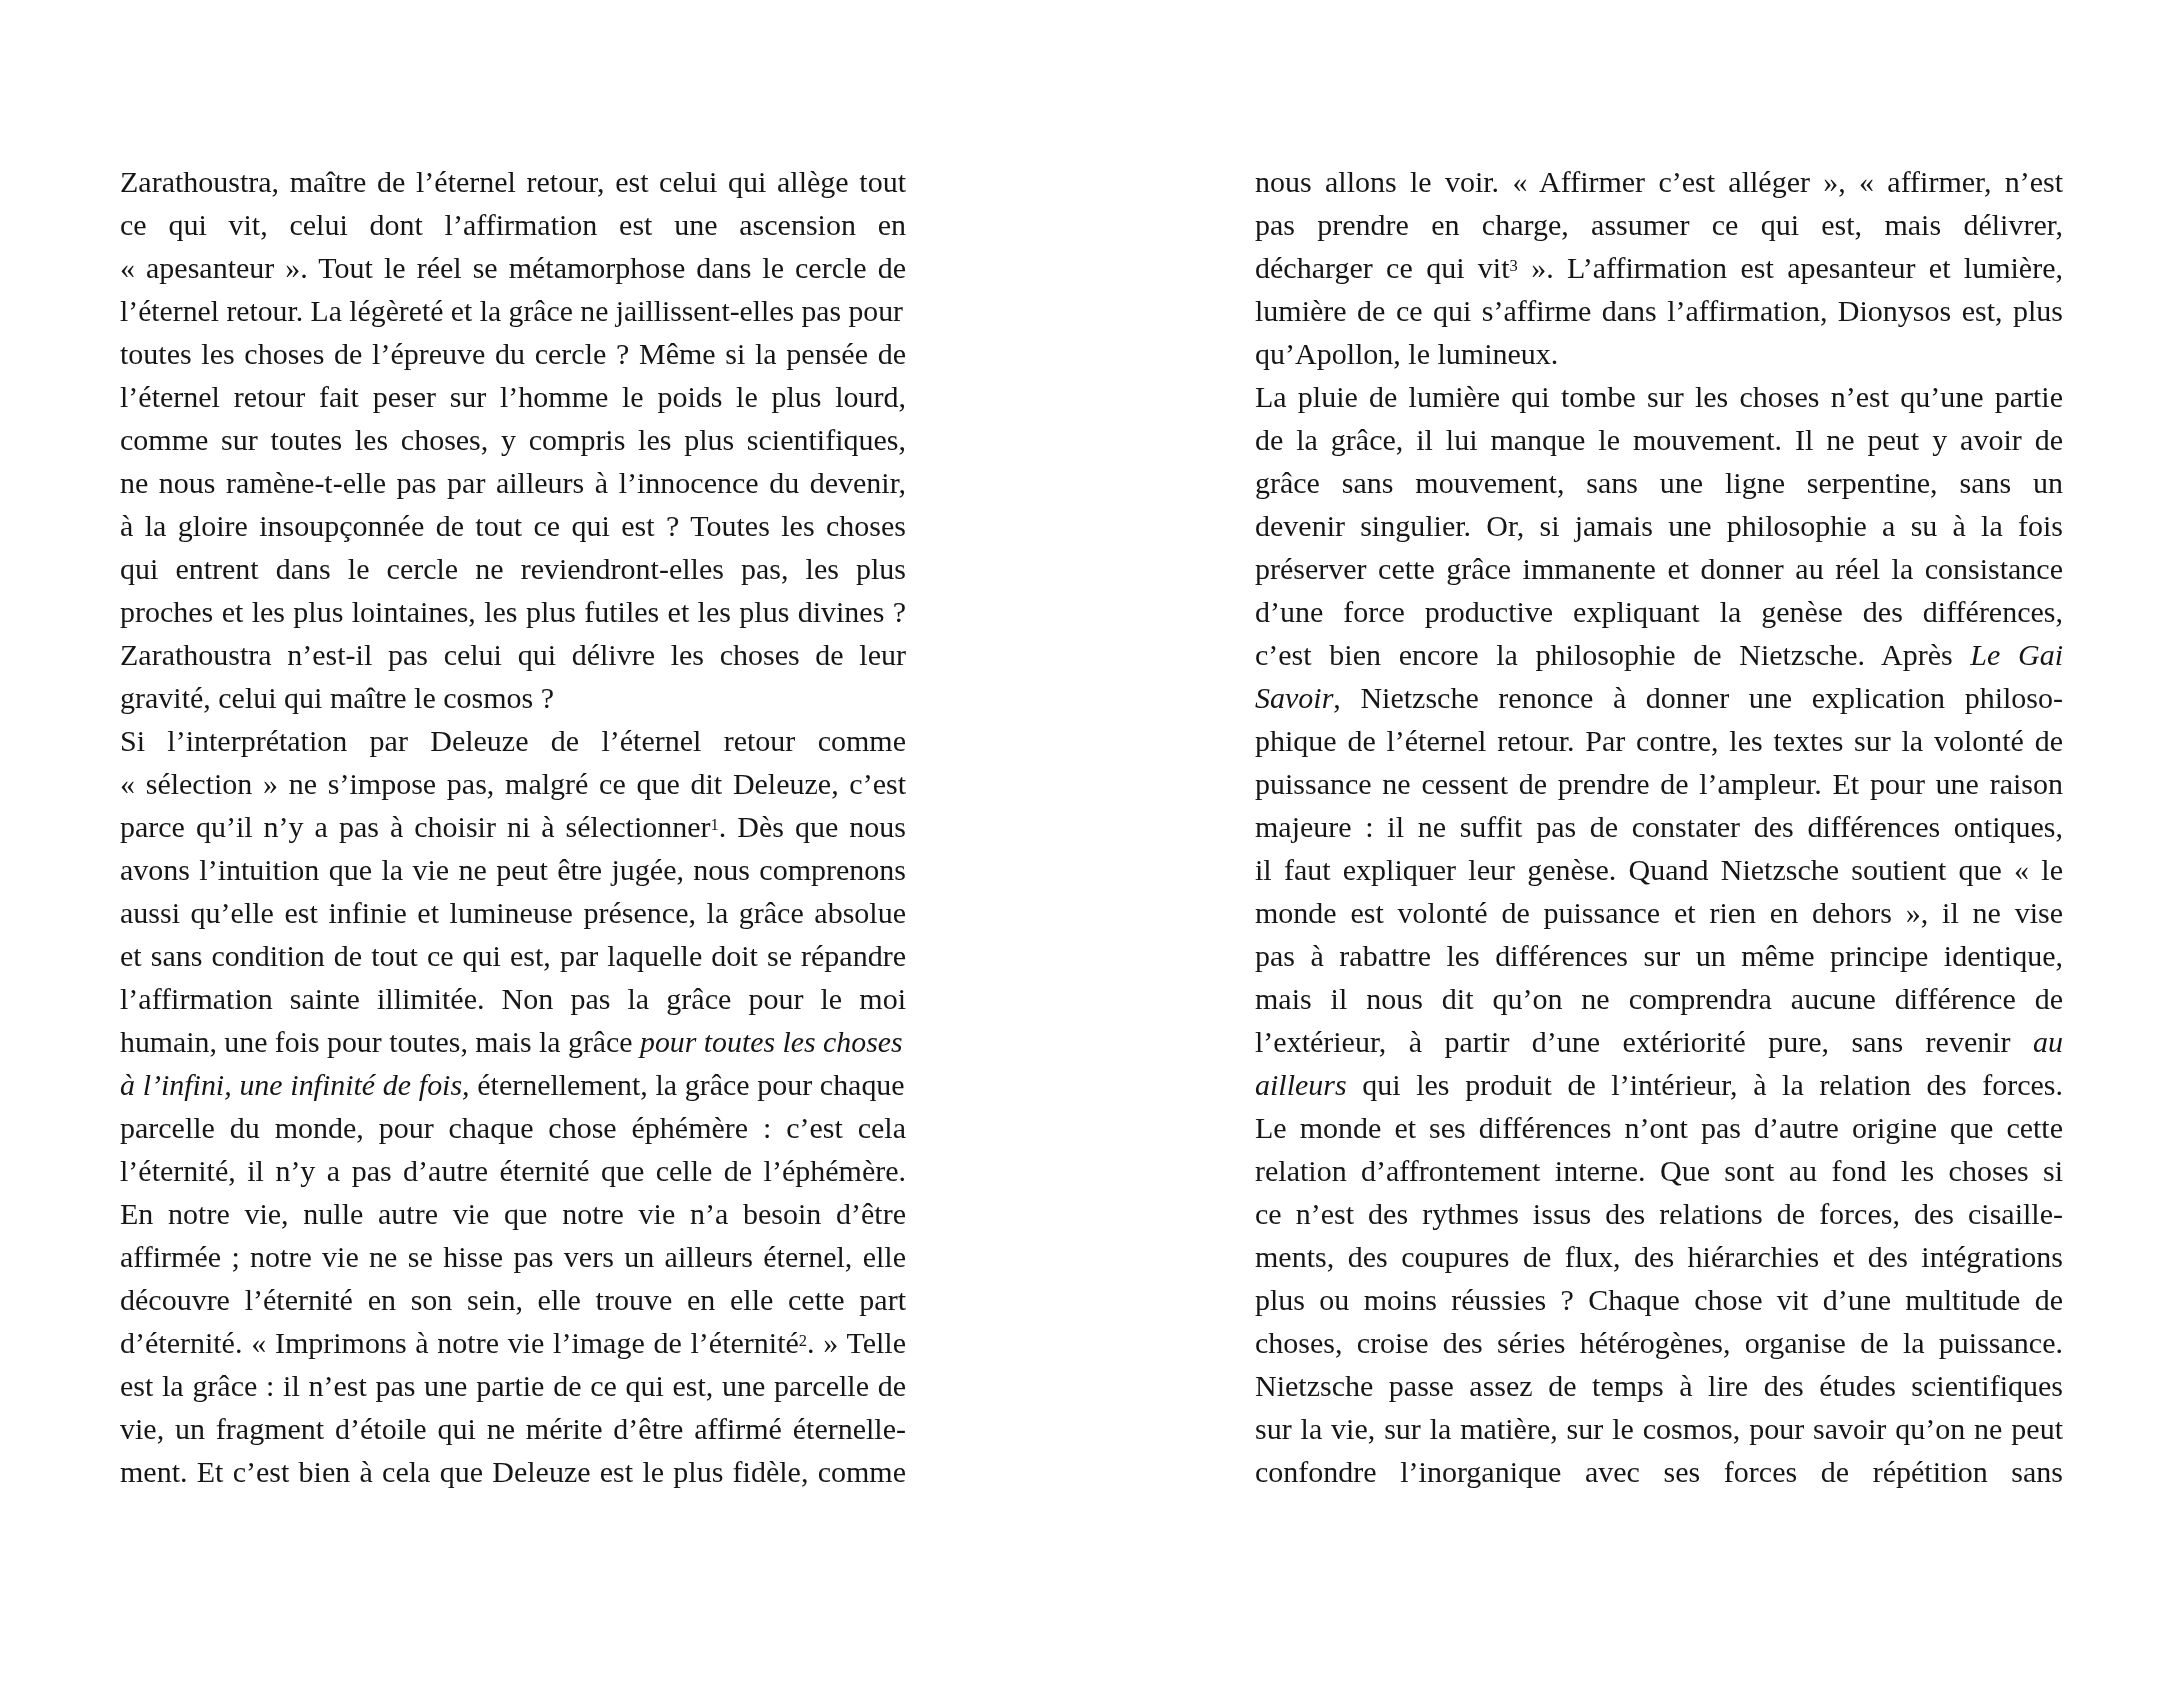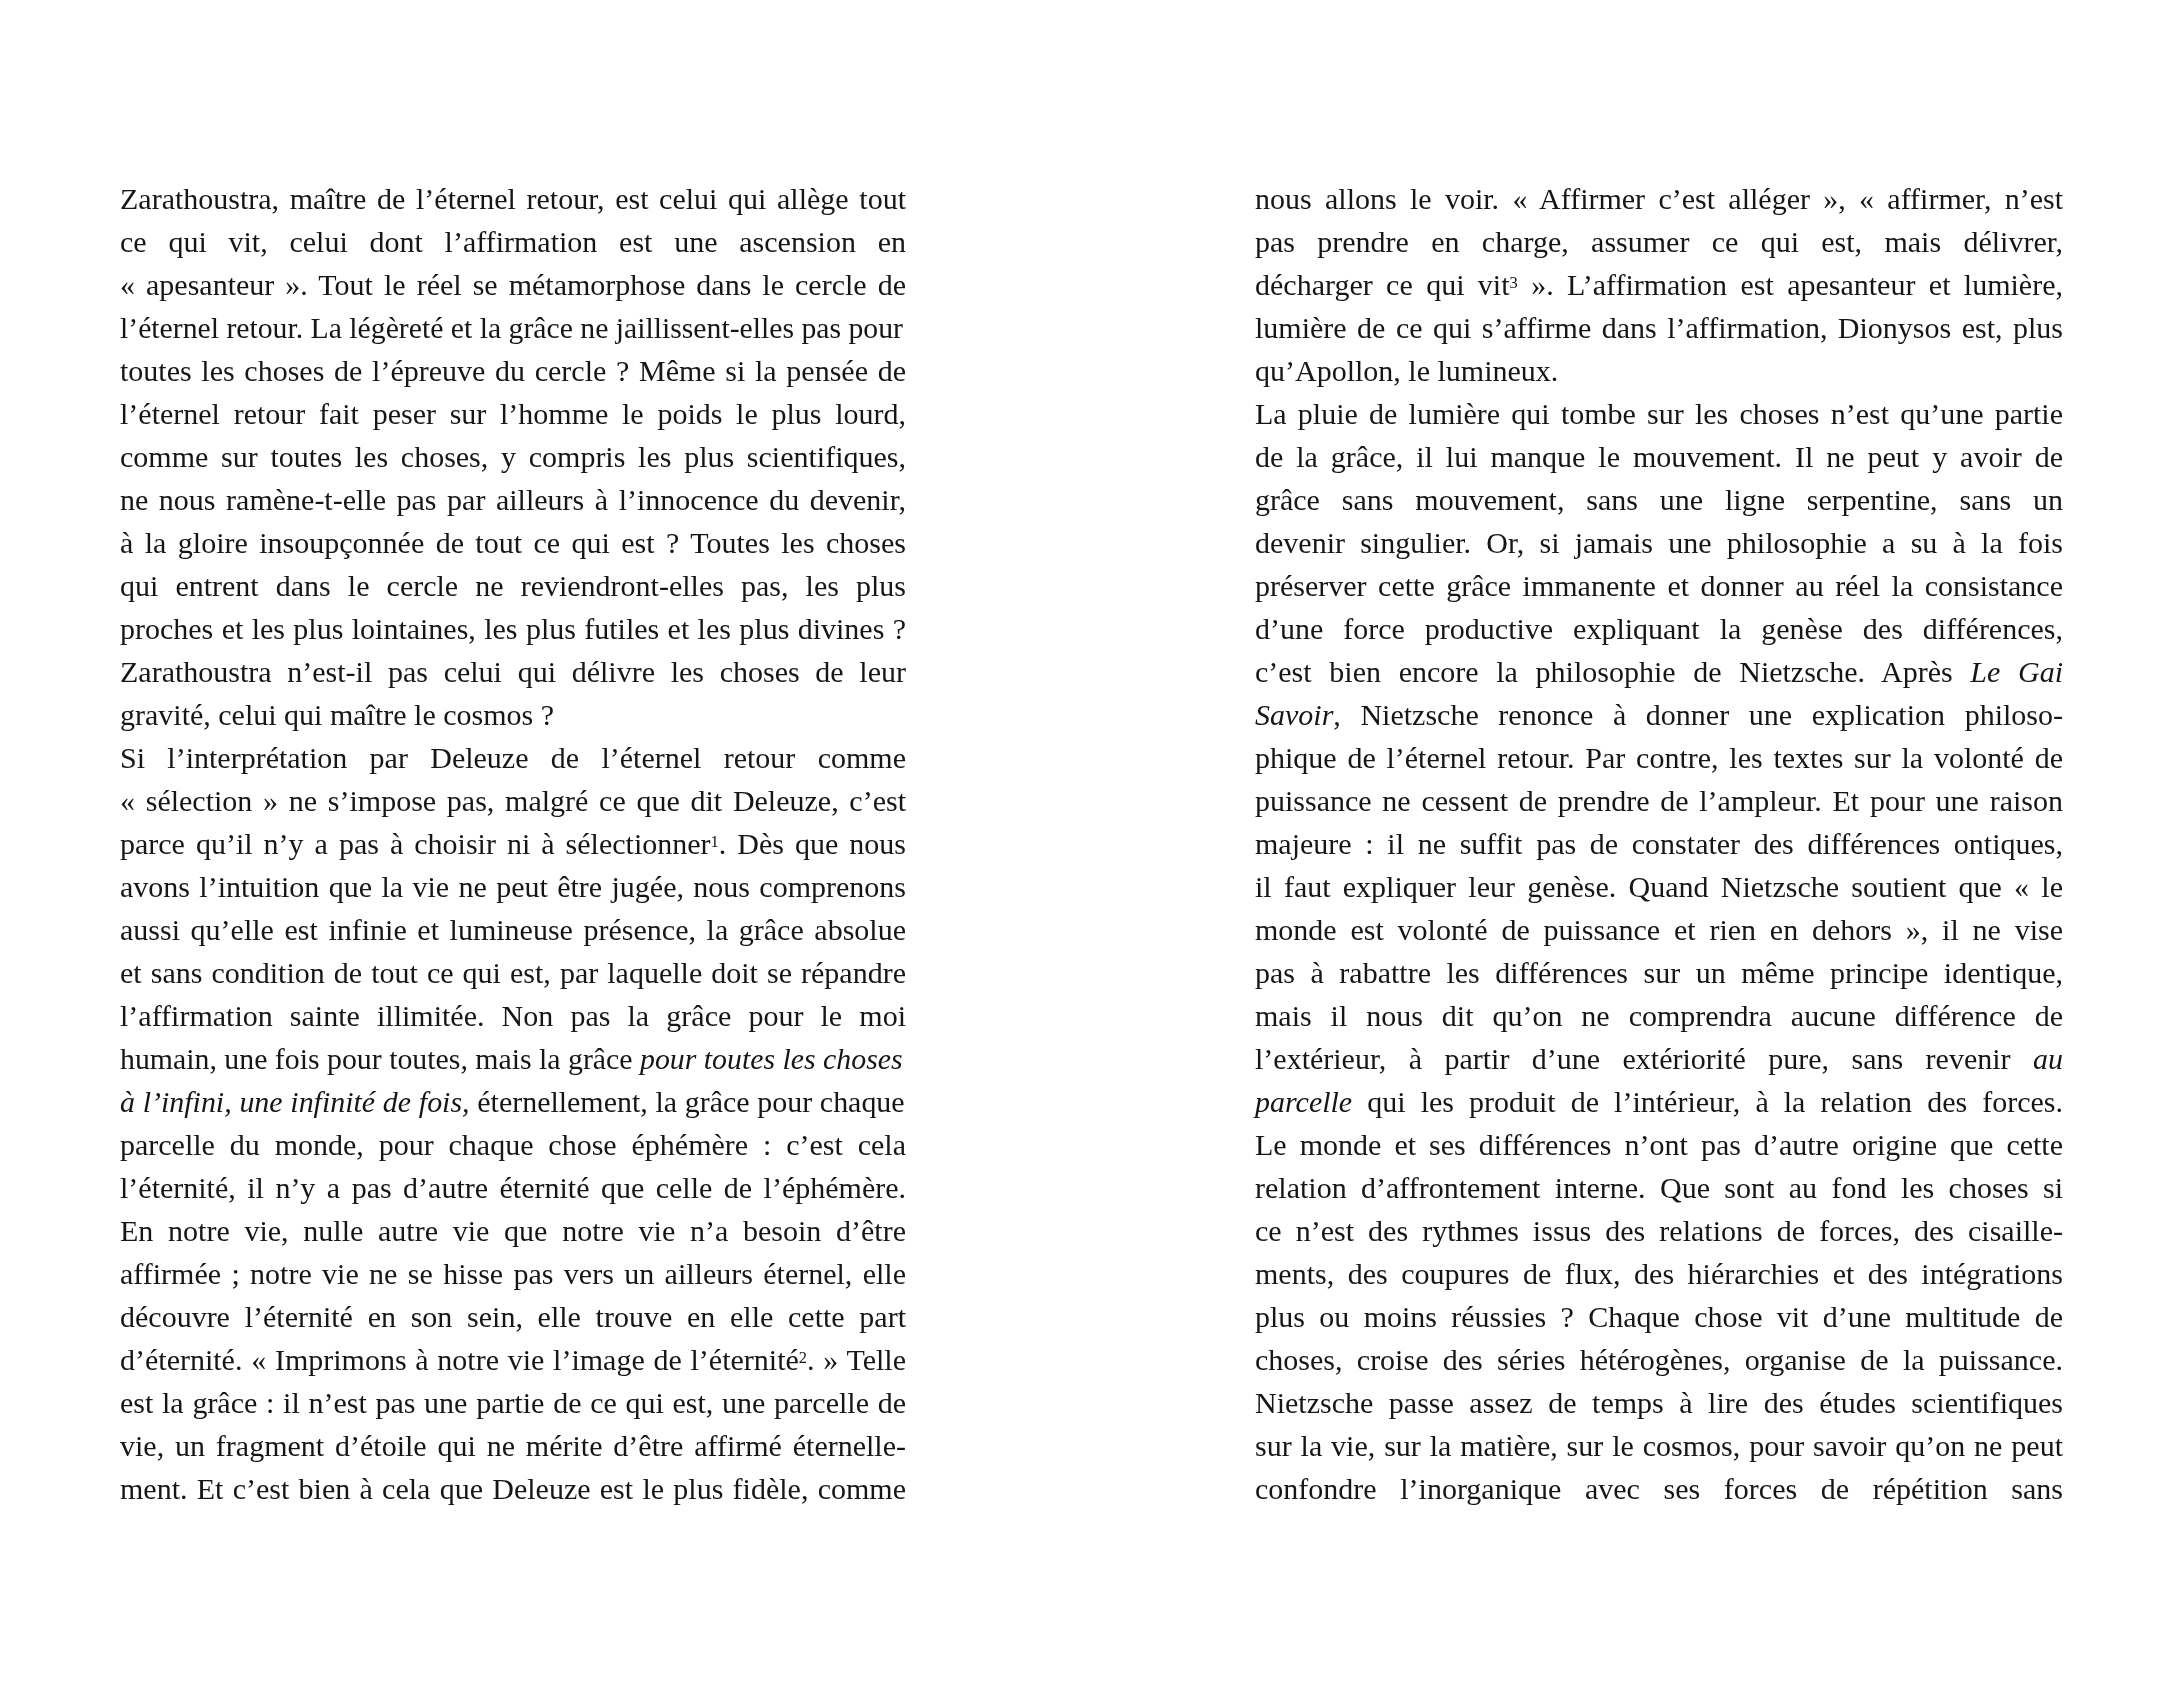--- a/index.html
+++ b/index.html
@@ -5,21 +5,21 @@
   html, body { margin: 0; padding: 0; }
   body {
     width: 2183px; height: 1698px;
     background: #ffffff;
     position: relative;
     overflow: hidden;
     font-family: "Liberation Serif", "DejaVu Serif", serif;
     color: #161616;
   }
   .spread { position: absolute; inset: 0; }
-  .textblock { position: absolute; top: 177px; }
+  .textblock { position: absolute; top: 160px; }
   .textblock.left  { left: 120px;  width: 786px; }
   .textblock.right { left: 1255px; width: 808px; }
   .line {
     font-size: 30px;
     line-height: 43px;
     height: 43px;
     text-align: justify;
     text-align-last: justify;
     white-space: normal;
   }
@@ -85,21 +85,21 @@
       <div class="line" style=""><span>c’est bien encore la philosophie de Nietzsche. Après </span><i>Le Gai</i></div>
       <div class="line" style=""><i>Savoir</i><span>, Nietzsche renonce à donner une explication philoso-</span></div>
       <div class="line" style=""><span>phique de l’éternel retour. Par contre, les textes sur la volonté de</span></div>
       <div class="line" style=""><span>puissance ne cessent de prendre de l’ampleur. Et pour une raison</span></div>
       <div class="line" style=""><span>majeure : il ne suffit pas de constater des différences ontiques,</span></div>
       <div class="line" style=""><span>il faut expliquer leur genèse. Quand Nietzsche soutient que « le</span></div>
       <div class="line" style=""><span>monde est volonté de puissance et rien en dehors », il ne vise</span></div>
       <div class="line" style=""><span>pas à rabattre les différences sur un même principe identique,</span></div>
       <div class="line" style=""><span>mais il nous dit qu’on ne comprendra aucune différence de</span></div>
       <div class="line" style=""><span>l’extérieur, à partir d’une extériorité pure, sans revenir </span><i>au</i></div>
-      <div class="line" style=""><i>parcelle</i><span> qui les produit de l’intérieur, à la relation des forces.</span></div>
+      <div class="line" style=""><i>ailleurs</i><span> qui les produit de l’intérieur, à la relation des forces.</span></div>
       <div class="line" style=""><span>Le monde et ses différences n’ont pas d’autre origine que cette</span></div>
       <div class="line" style=""><span>relation d’affrontement interne. Que sont au fond les choses si</span></div>
       <div class="line" style=""><span>ce n’est des rythmes issus des relations de forces, des cisaille-</span></div>
       <div class="line" style=""><span>ments, des coupures de flux, des hiérarchies et des intégrations</span></div>
       <div class="line" style=""><span>plus ou moins réussies ? Chaque chose vit d’une multitude de</span></div>
       <div class="line" style=""><span>choses, croise des séries hétérogènes, organise de la puissance.</span></div>
       <div class="line" style=""><span>Nietzsche passe assez de temps à lire des études scientifiques</span></div>
       <div class="line" style=""><span>sur la vie, sur la matière, sur le cosmos, pour savoir qu’on ne peut</span></div>
       <div class="line" style=""><span>confondre l’inorganique avec ses forces de répétition sans</span></div>
     </div>

